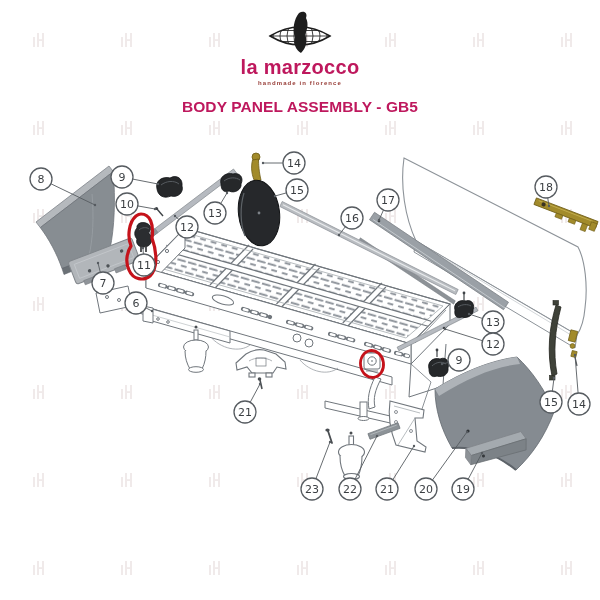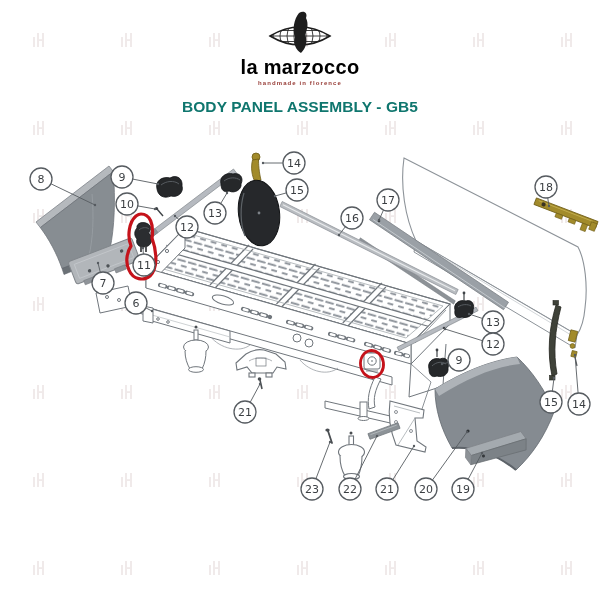--- a/index.html
+++ b/index.html
@@ -1,22 +1,22 @@
 <!DOCTYPE html>
 <html><head>
 <meta charset="utf-8">
 <style>
   html,body{margin:0;padding:0}
   body{width:600px;height:600px;position:relative;background:#ffffff;overflow:hidden;
        font-family:"Liberation Sans",sans-serif}
   .header{position:absolute;top:10px;left:0;width:600px;text-align:center;z-index:3}
   .globe{display:block;margin:0 auto}
-  .brand{font-size:20px;font-weight:bold;color:#000000;letter-spacing:.3px;line-height:1;margin-top:1px}
+  .brand{font-size:20px;font-weight:bold;color:#be185d;letter-spacing:.3px;line-height:1;margin-top:1px}
   .tagline{font-size:6px;font-weight:bold;color:#963a34;letter-spacing:1.1px;margin-top:3px}
-  .title{font-size:15.5px;font-weight:bold;color:#0f766e;letter-spacing:.1px;margin-top:12px}
+  .title{font-size:15.5px;font-weight:bold;color:#be185d;letter-spacing:.1px;margin-top:12px}
   svg.diagram{position:absolute;top:0;left:0;z-index:1}
   .slotA{stroke:#70767c;stroke-width:4.2;fill:none;stroke-dasharray:5.5 3.8;stroke-linecap:round}
   .slotB{stroke:#ffffff;stroke-width:2.4;fill:none;stroke-dasharray:3.7 5.6;stroke-dashoffset:-.9;stroke-linecap:round}
   .callout-num{font-family:"DejaVu Sans","Liberation Sans",sans-serif}
 </style>
 </head>
 <body>
 
 <div class="header">
   <svg class="globe" width="110" height="46" viewBox="246 11 110 46">

